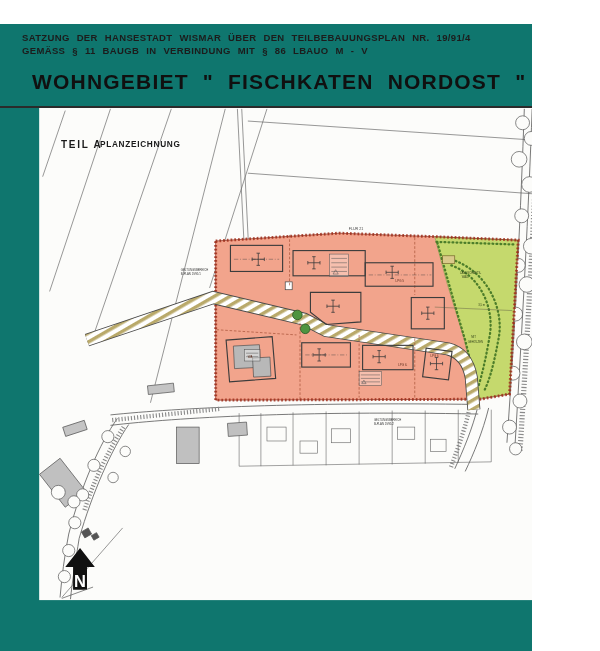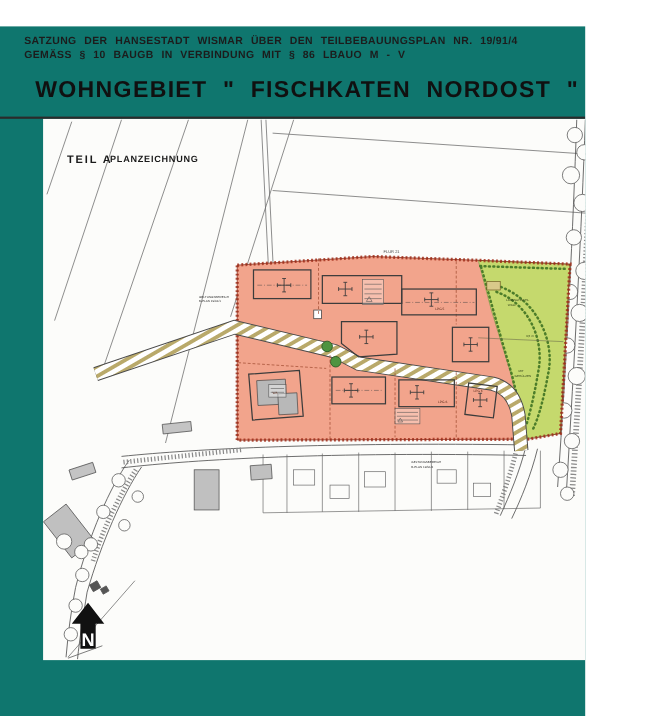--- a/index.html
+++ b/index.html
@@ -14,21 +14,21 @@
   svg{display:block;}
   svg text{font-family:"Liberation Sans",sans-serif;}
 </style>
 </head>
 <body>
 
 <div class="page">
 
   <div class="hdr">
     <div class="hs">SATZUNG DER HANSESTADT WISMAR ÜBER DEN TEILBEBAUUNGSPLAN NR. 19/91/4</div>
-    <div class="hs">GEMÄSS § 10 BAUGB IN VERBINDUNG MIT § 86 LBAUO M - V</div>
+    <div class="hs">GEMÄSS § 11 BAUGB IN VERBINDUNG MIT § 86 LBAUO M - V</div>
     <div class="title">WOHNGEBIET " FISCHKATEN  NORDOST "</div>
   </div>
   <div class="rule"></div>
 
   <svg width="600" height="566" viewBox="0 85 600 651">
     <defs>
       <pattern id="roadStripe" width="9" height="9" patternUnits="userSpaceOnUse" patternTransform="rotate(60)">
         <rect width="9" height="9" fill="#ffffff"></rect>
         <rect width="4" height="9" fill="#b9a96a"></rect>
       </pattern>

